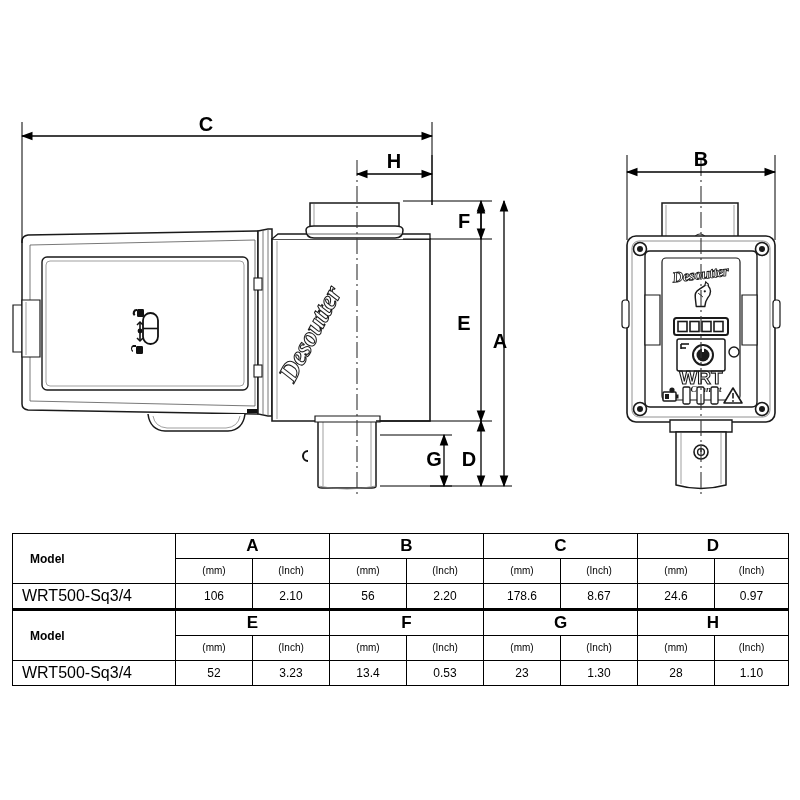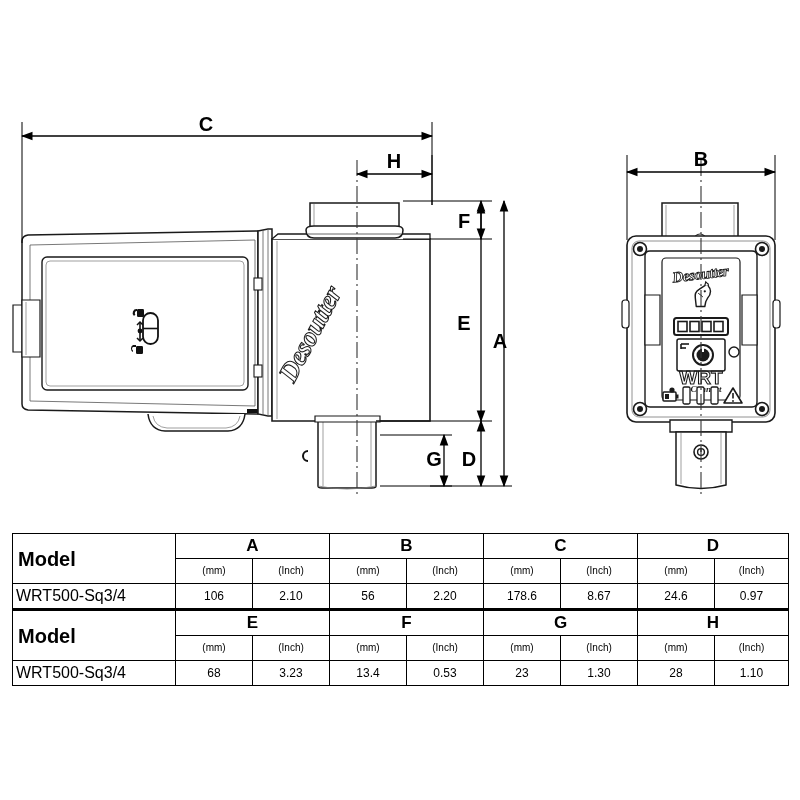--- a/index.html
+++ b/index.html
@@ -53,27 +53,27 @@
     vertical-align: middle;
     font-size: 12px;
     font-weight: normal;
     padding: 0;
     height: 24px;
     line-height: 24px;
     color: #000;
   }
   table.spec td.model-head {
     text-align: left;
-    padding-left: 5px;
+    padding-left: 17px;
     font-weight: bold;
-    font-size: 20px;
+    font-size: 12px;
   }
   table.spec td.model-val {
     text-align: left;
-    padding-left: 3px;
+    padding-left: 9px;
     font-size: 16px;
   }
   table.spec td.grp {
     font-weight: bold;
     font-size: 17px;
   }
   table.spec td.unit {
     font-size: 10px;
   }
   table.spec tr.block-sep > td {
@@ -355,21 +355,21 @@
           <td class="unit">(Inch)</td>
           <td class="unit">(mm)</td>
           <td class="unit">(Inch)</td>
           <td class="unit">(mm)</td>
           <td class="unit">(Inch)</td>
           <td class="unit">(mm)</td>
           <td class="unit">(Inch)</td>
         </tr>
         <tr>
           <td class="model-val">WRT500-Sq3/4</td>
-          <td>68</td>
+          <td>52</td>
           <td>3.23</td>
           <td>13.4</td>
           <td>0.53</td>
           <td>23</td>
           <td>1.30</td>
           <td>28</td>
           <td>1.10</td>
         </tr>
       </tbody>
     </table>

